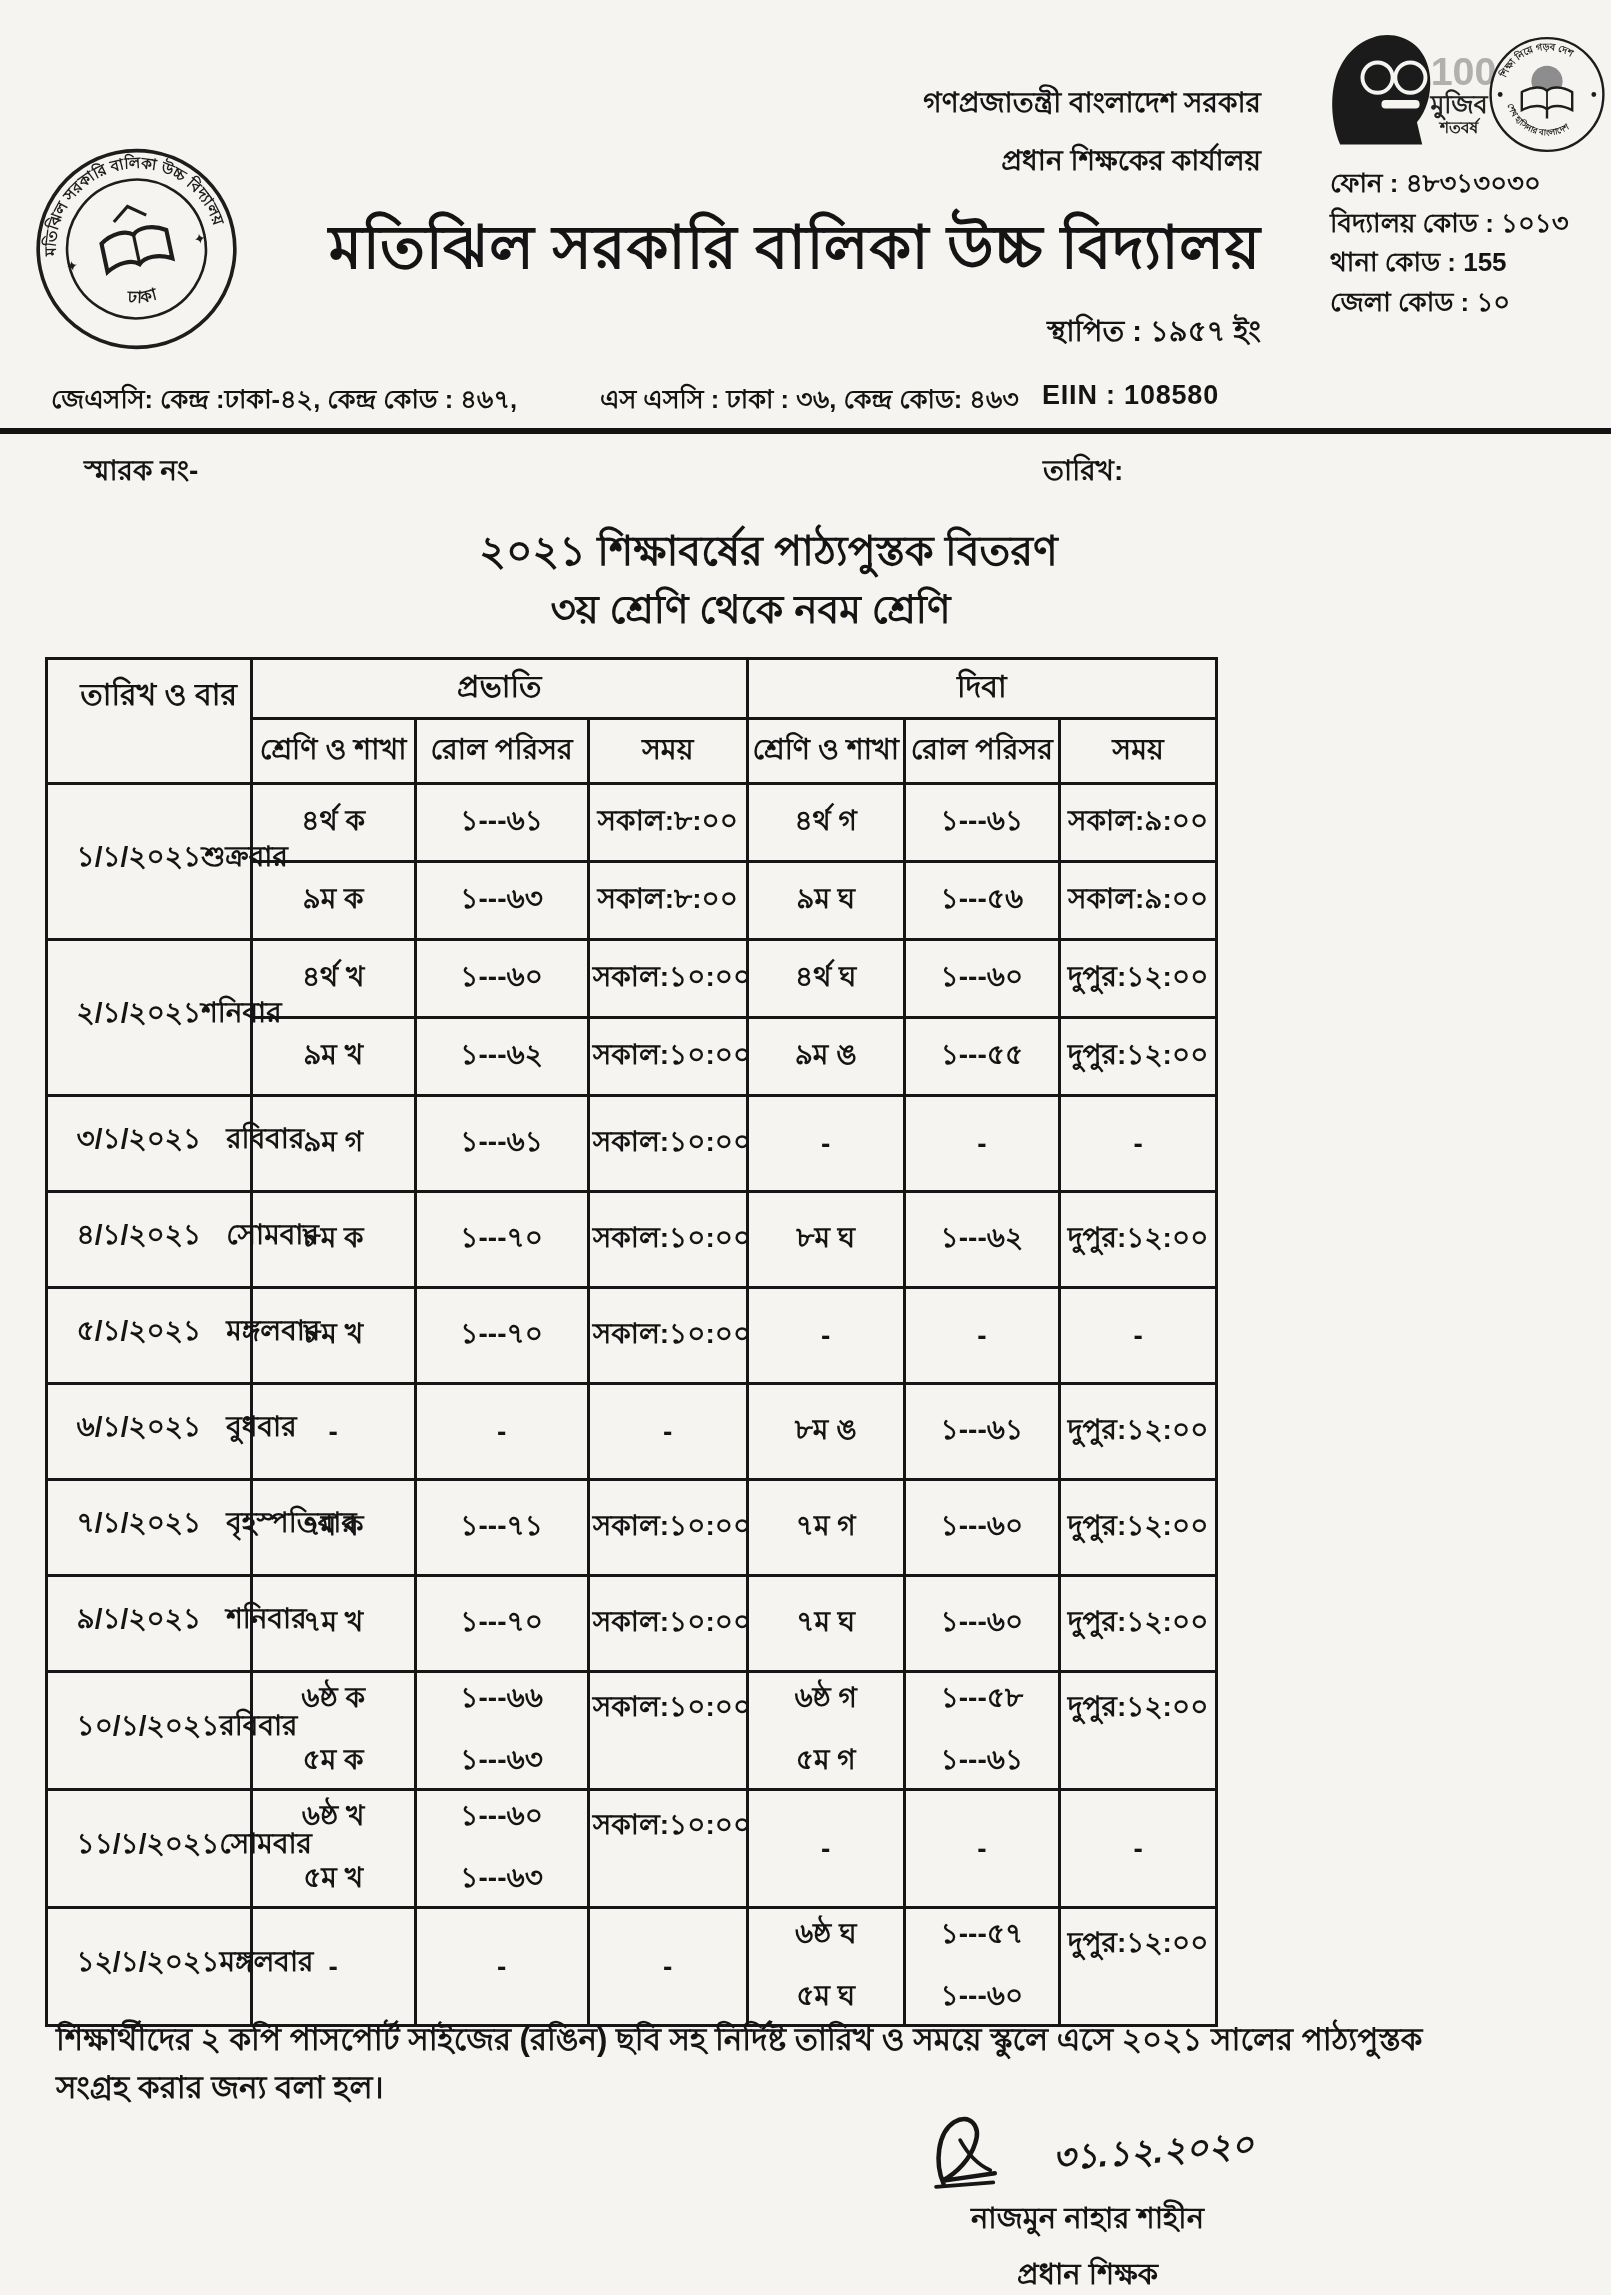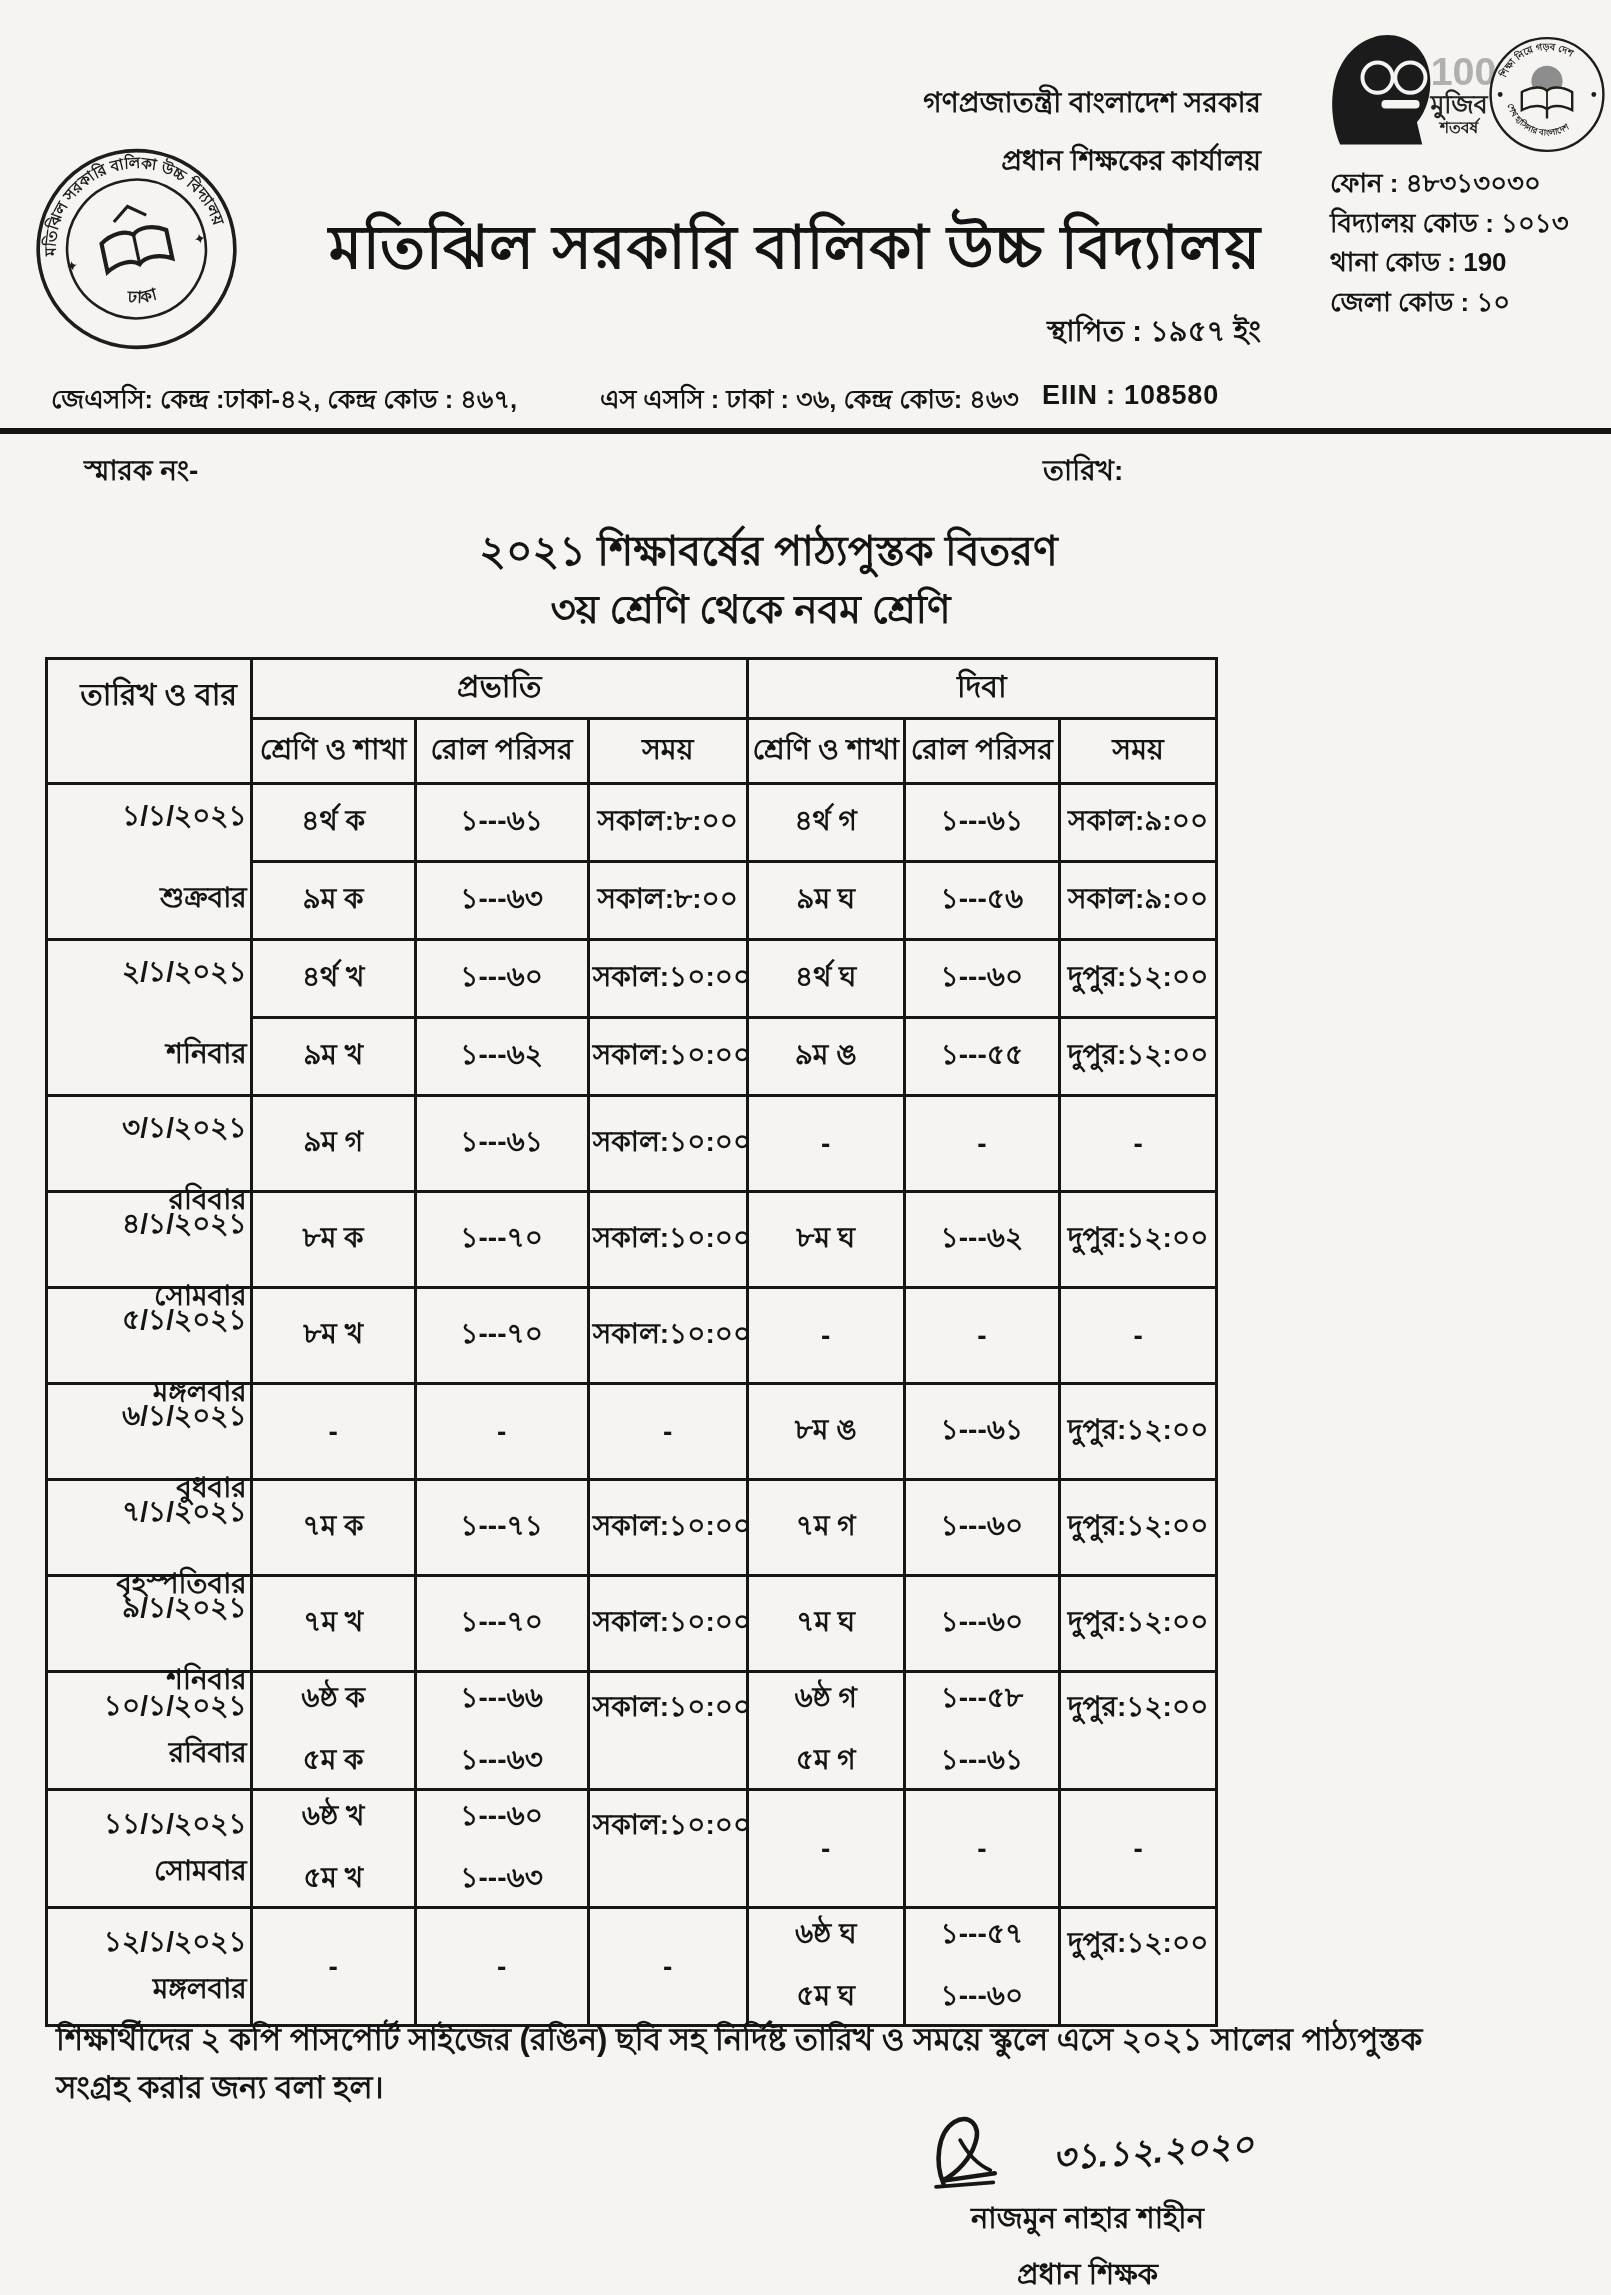--- a/index.html
+++ b/index.html
@@ -44,21 +44,21 @@
     border:3px solid #161616;
     text-align:center;vertical-align:middle;
     padding:3px 3px;box-sizing:border-box;
   }
   tr.h1 td{height:48px;font-size:30px;}
   tr.h2 td{height:65px;font-size:28.5px;}
   tr.sub td{height:75px;}
   tr.single td{height:95px;}
   tr.double td{height:113px;vertical-align:middle;}
   td.date-cell{text-align:left;vertical-align:top;}
-  .dwrap{display:flex;flex-direction:column;justify-content:space-between;align-items:flex-end;
+  .dwrap{display:flex;justify-content:space-between;align-items:center;
          box-sizing:border-box;padding:6px 0 12px 25.5px;}
   tr.single .dwrap{height:87px;gap:25px;}
   tr.double .dwrap{height:105px;}
   .dwrap-split{height:147px;}
   .stack{display:flex;flex-direction:column;justify-content:space-around;gap:15px;}
   .stack div:empty{display:none;}
   
   .note{position:absolute;top:2016px;left:56px;width:1426px;font-size:31px;font-weight:700;line-height:1.55;}
   .sig-block{position:absolute;left:735px;top:2110px;width:705px;text-align:center;}
   .sig-row{display:flex;align-items:flex-end;justify-content:center;gap:4.5px;height:83px;}
@@ -135,21 +135,21 @@
         <path d="M100,126 L100,140" stroke="#1d1d1d" stroke-width="4"></path>
       </g>
       <circle cx="22" cy="100" r="4" fill="#1d1d1d"></circle>
       <circle cx="178" cy="100" r="4" fill="#1d1d1d"></circle>
     </svg>
   </div>
 
   <div class="contact">
     <div>ফোন : ৪৮৩১৩০৩০</div>
     <div>বিদ্যালয় কোড : ১০১৩</div>
-    <div>থানা কোড : 190</div>
+    <div>থানা কোড : 155</div>
     <div>জেলা কোড : ১০</div>
   </div>
 
   <div class="exam-line">
     <span class="exam-jsc">জেএসসি: কেন্দ্র :ঢাকা-৪২, কেন্দ্র কোড : ৪৬৭,</span>
     <span class="exam-ssc">এস এসসি : ঢাকা : ৩৬, কেন্দ্র কোড: ৪৬৩</span>
     <span class="exam-eiin">EIIN : 108580</span>
   </div>
 
   <div class="rule"></div>

